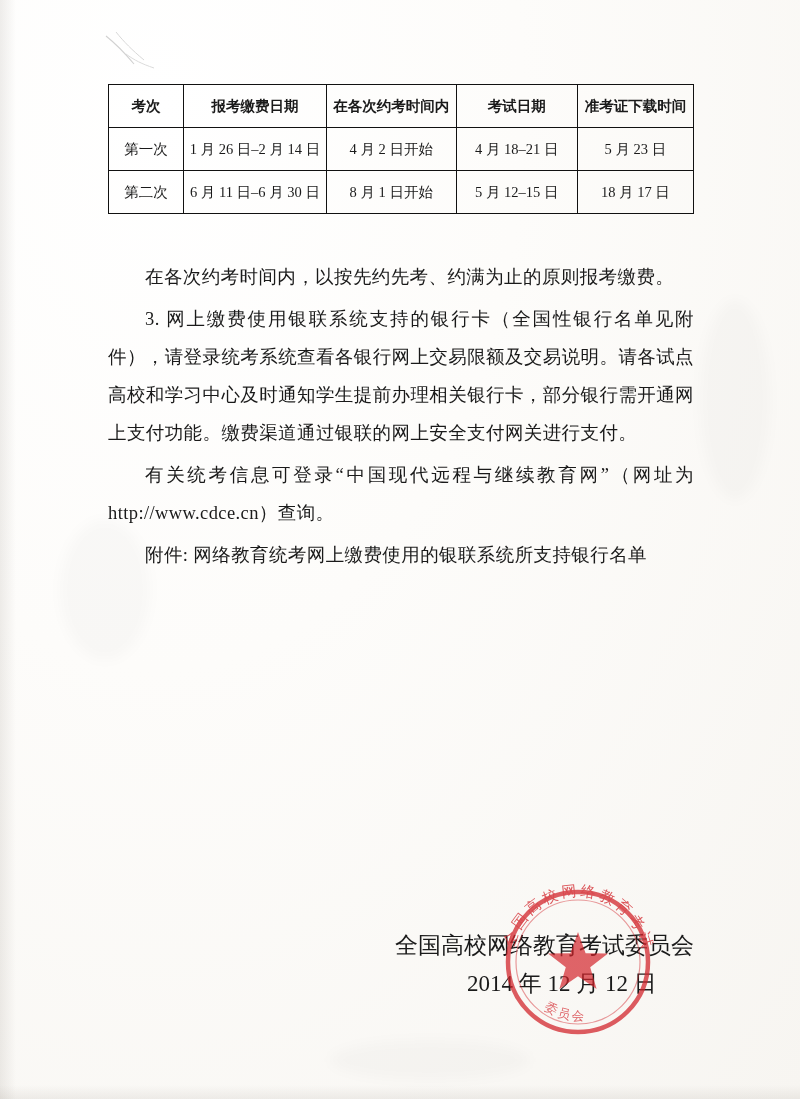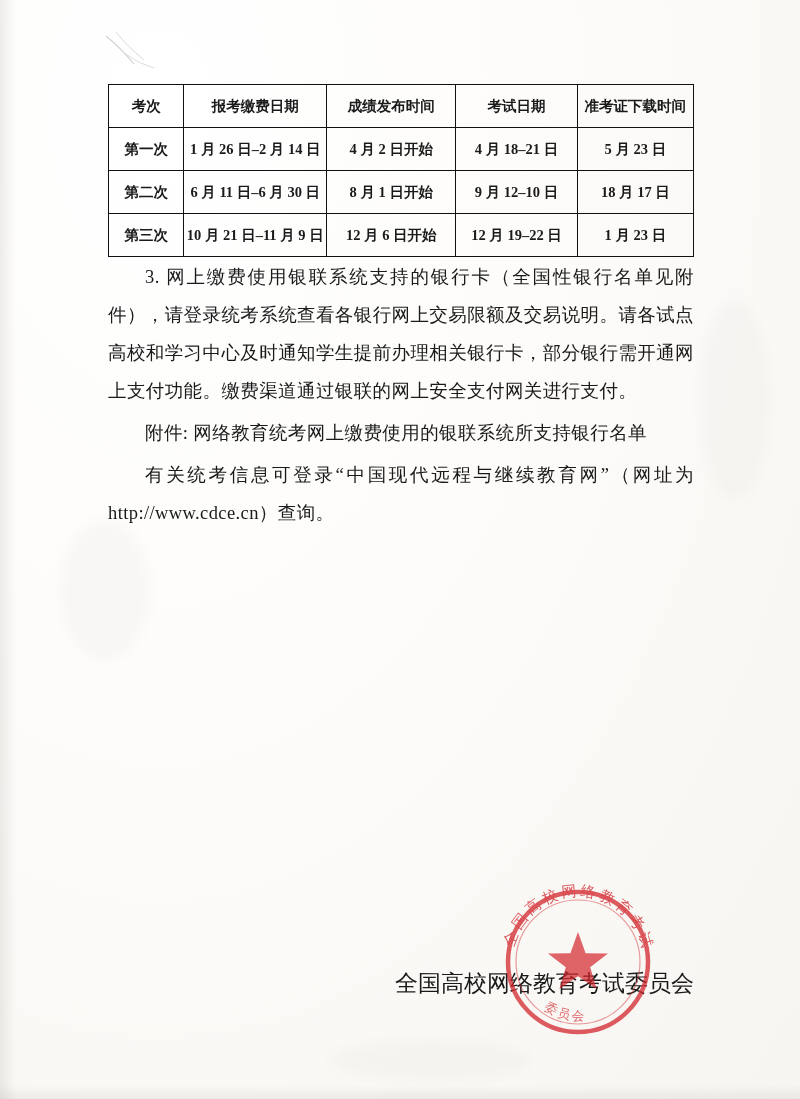--- a/index.html
+++ b/index.html
@@ -47,21 +47,21 @@
     position: absolute;
     left: 108px;
     top: 84px;
     width: 586px;
     border-collapse: collapse;
     font-size: 14.5px;
   }
   table.sched td, table.sched th {
     border: 1px solid #111;
     text-align: center;
-    font-weight: bold;
+    font-weight: normal;
     padding: 0;
     height: 42px;
     line-height: 42px;
     white-space: nowrap;
     font-family: "Liberation Serif", "DejaVu Serif", serif;
   }
   table.sched th {
     font-weight: bold;
   }
   table.sched td:first-child, table.sched th:first-child { width: 76px; }
@@ -147,58 +147,53 @@
     <path d="M22 24 C30 30, 38 34, 50 38" stroke="#b0b0b0" stroke-width="1" fill="none"></path>
   </svg>
 
   <div class="doc">
 
     <table class="sched">
       <thead>
         <tr>
           <th>考次</th>
           <th>报考缴费日期</th>
-          <th>成绩发布时间</th>
+          <th>在各次约考时间内</th>
           <th>考试日期</th>
           <th>准考证下载时间</th>
         </tr>
       </thead>
       <tbody>
         <tr>
           <td>第一次</td>
           <td>1 月 26 日–2 月 14 日</td>
           <td>4 月 2 日开始</td>
           <td>4 月 18–21 日</td>
           <td>5 月 23 日</td>
         </tr>
         <tr>
           <td>第二次</td>
           <td>6 月 11 日–6 月 30 日</td>
           <td>8 月 1 日开始</td>
-          <td>9 月 12–10 日</td>
+          <td>5 月 12–15 日</td>
           <td>18 月 17 日</td>
-        </tr>
-        <tr>
-          <td>第三次</td>
-          <td>10 月 21 日–11 月 9 日</td>
-          <td>12 月 6 日开始</td>
-          <td>12 月 19–22 日</td>
-          <td>1 月 23 日</td>
         </tr>
       </tbody>
     </table>
 
     <div class="body-text">
+      <p class="para">在各次约考时间内，以按先约先考、约满为止的原则报考缴费。</p>
       <p class="para">3. 网上缴费使用银联系统支持的银行卡（全国性银行名单见附件），请登录统考系统查看各银行网上交易限额及交易说明。请各试点高校和学习中心及时通知学生提前办理相关银行卡，部分银行需开通网上支付功能。缴费渠道通过银联的网上安全支付网关进行支付。</p>
+      <p class="para mono-url">有关统考信息可登录“中国现代远程与继续教育网”（网址为 http://www.cdce.cn）查询。</p>
       <p class="para gap">附件: 网络教育统考网上缴费使用的银联系统所支持银行名单</p>
-      <p class="para mono-url">有关统考信息可登录“中国现代远程与继续教育网”（网址为 http://www.cdce.cn）查询。</p>
     </div>
 
     <div class="sign-block">
       <div class="sign-org">全国高校网络教育考试委员会</div>
+      <div class="sign-date">2014 年 12 月 12 日</div>
     </div>
 
     <div class="seal">
       <svg viewBox="0 0 172 172" width="172" height="172">
         <defs>
           <path id="sealArcTop" d="M 20,86 A 66,66 0 0 1 152,86"></path>
           <path id="sealArcBottom" d="M 28,86 A 58,58 0 0 0 144,86"></path>
         </defs>
         <circle cx="86" cy="86" r="70" fill="none" stroke="#d2232a" stroke-width="4.5" opacity=".9"></circle>
         <circle cx="86" cy="86" r="62" fill="none" stroke="#d2232a" stroke-width="1.2" opacity=".55"></circle>

